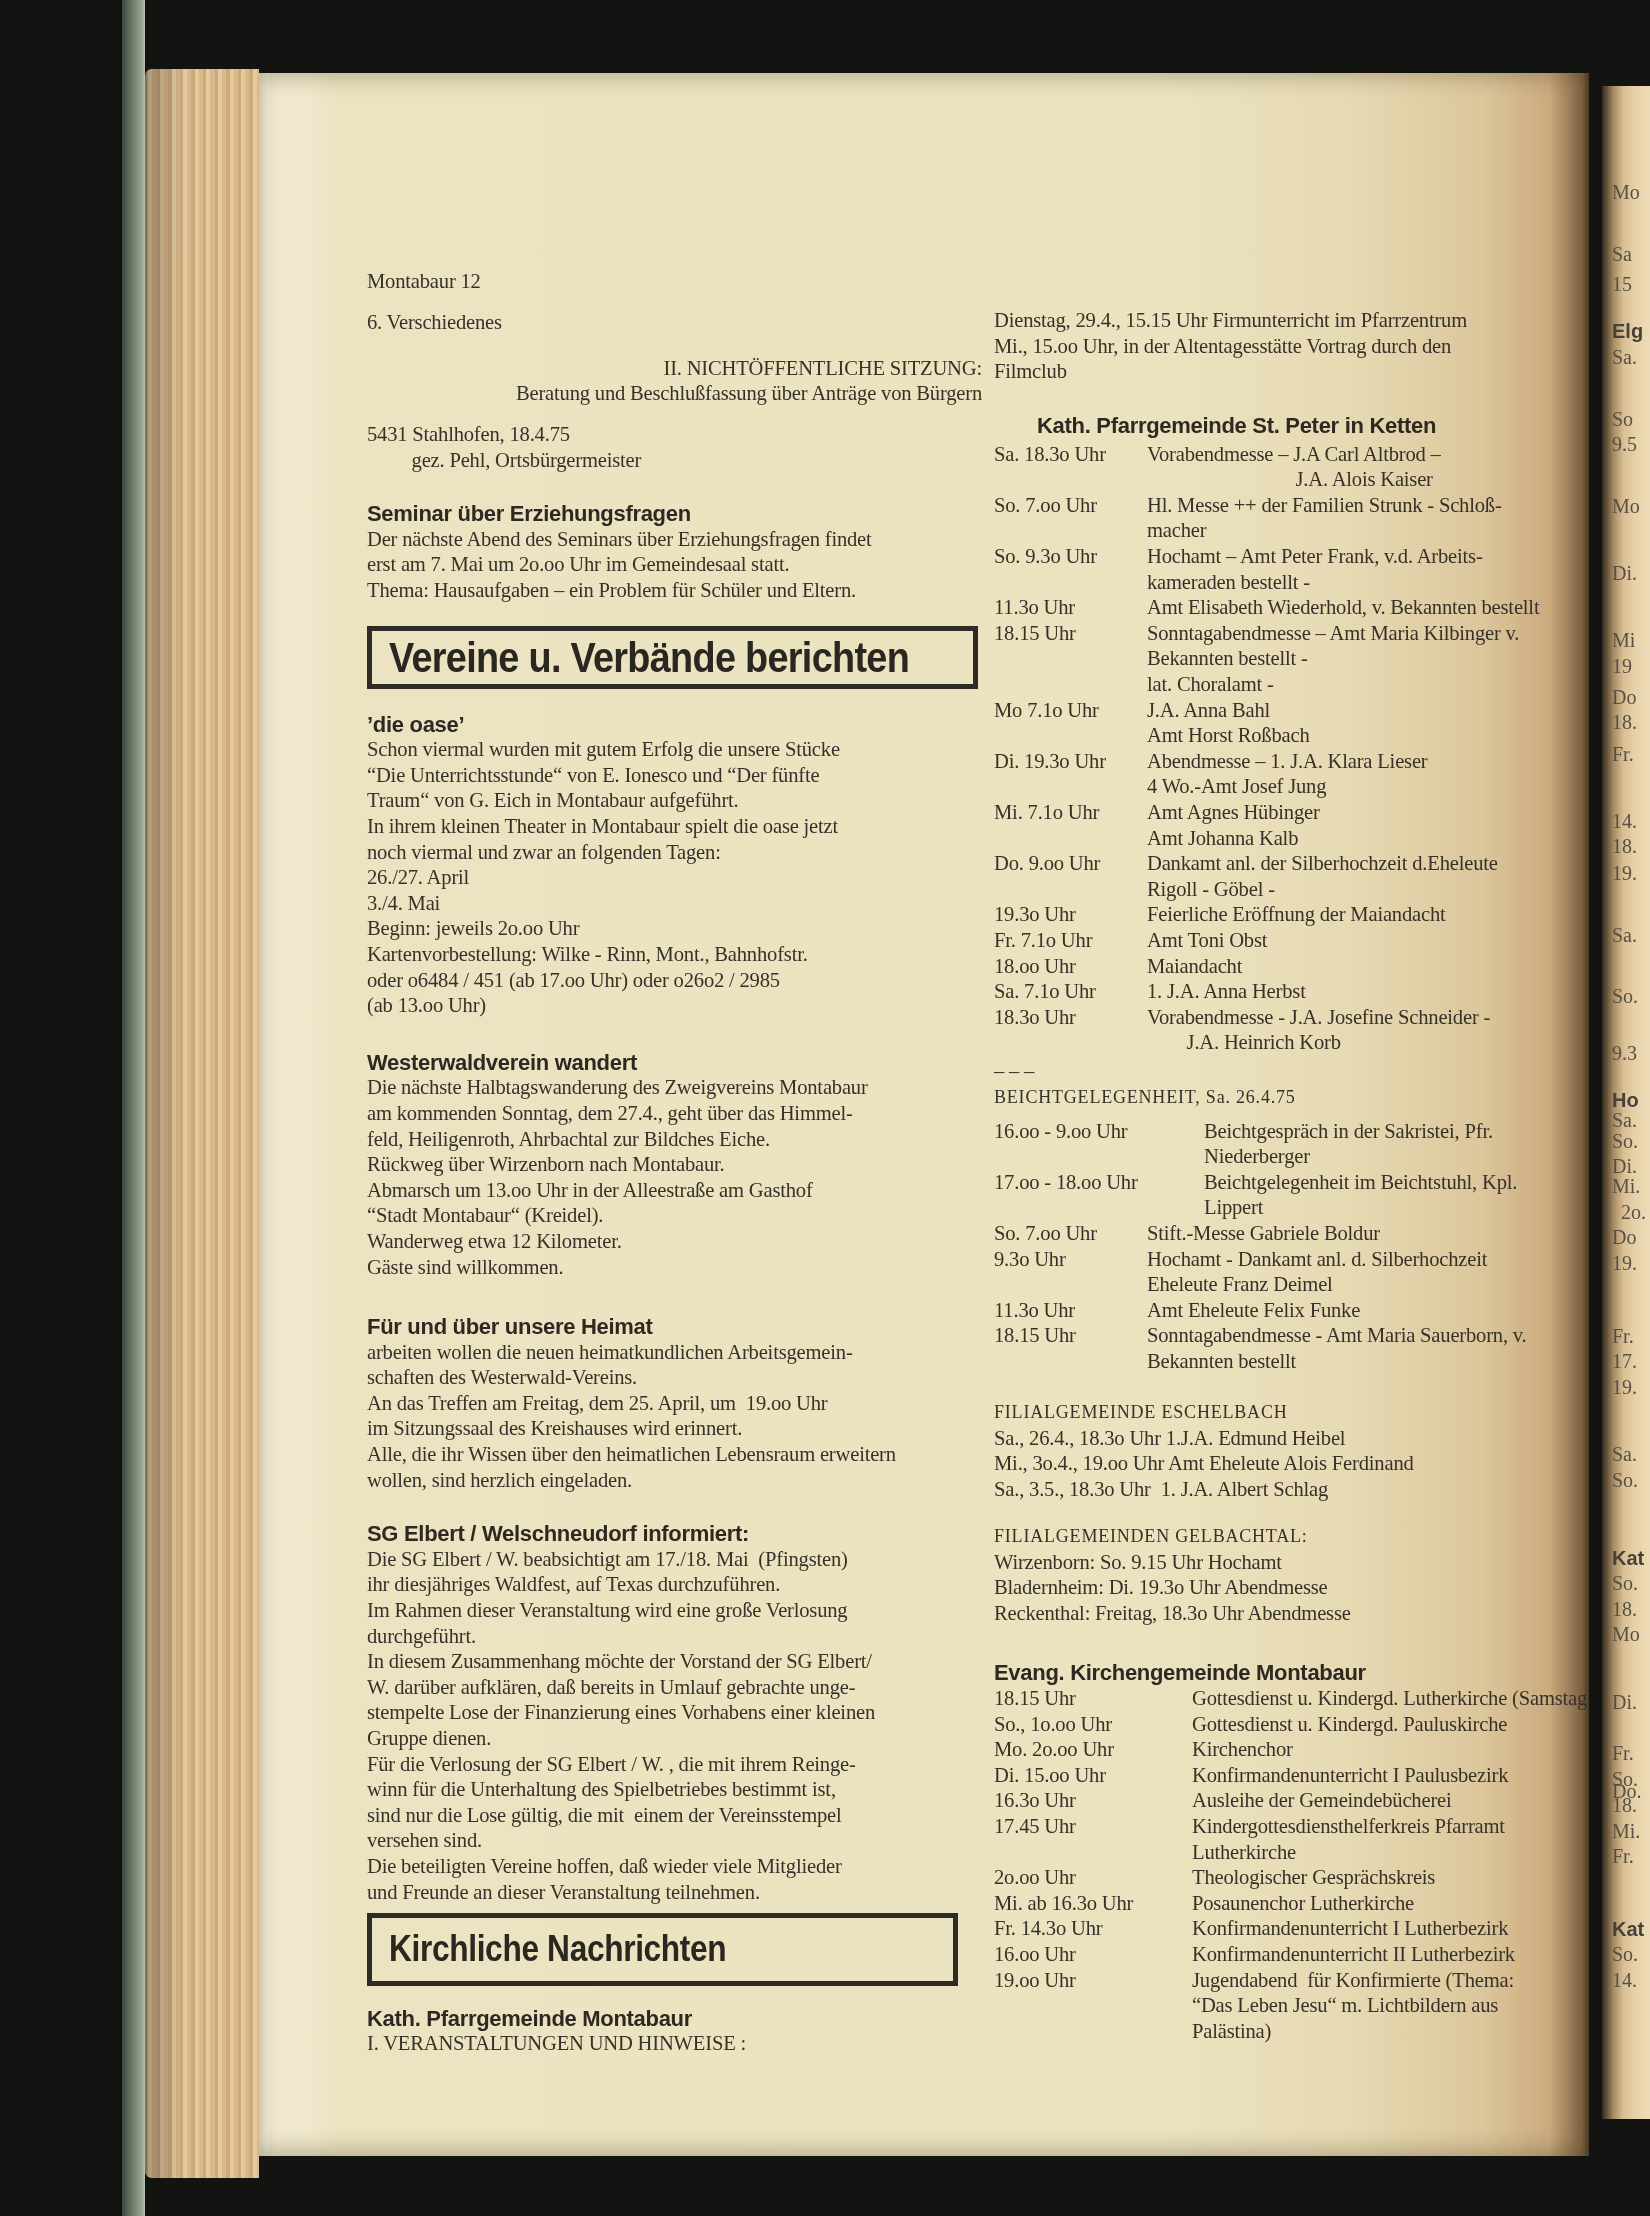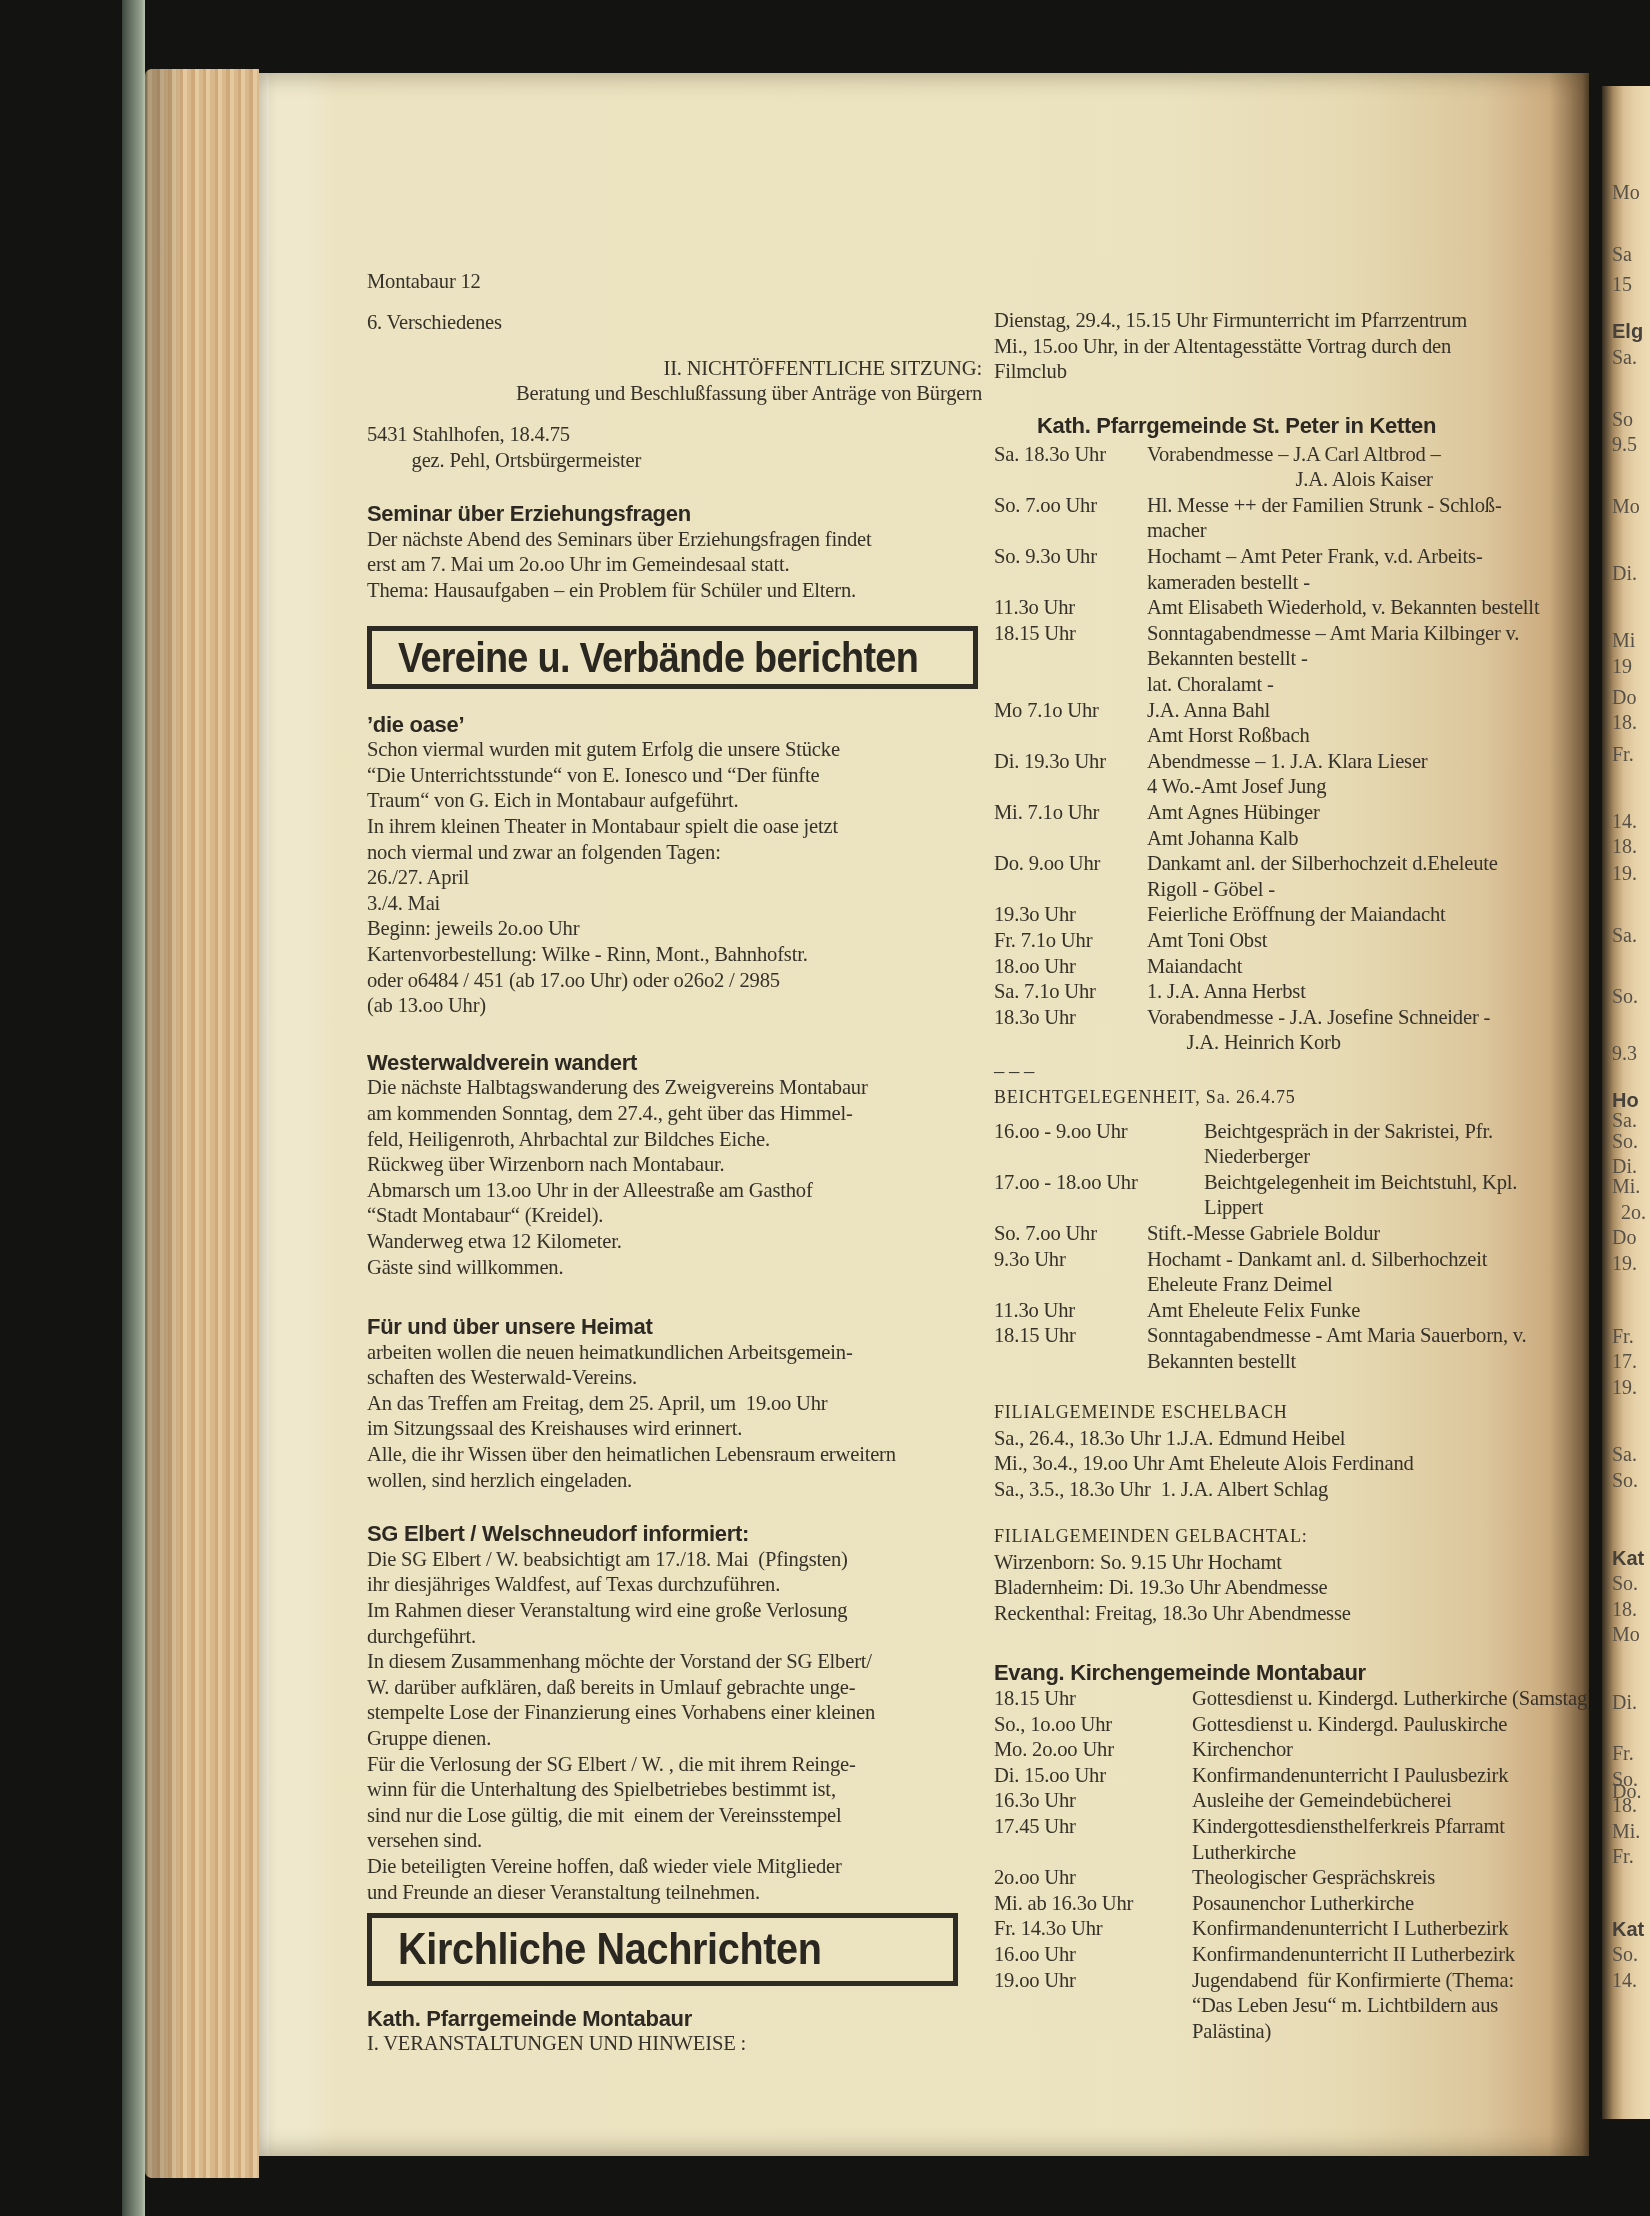--- a/index.html
+++ b/index.html
@@ -30,24 +30,24 @@
   .col-left{left:108px;top:196px;width:615px;}
   .col-right{left:735px;top:235px;width:569px;}
 
   .block{position:relative;}
   .line{height:25.6px;line-height:25.6px;font-size:20.6px;letter-spacing:-0.2px;white-space:pre;}
   .h-line{height:25.6px;line-height:25.6px;font-size:22px;font-family:"Liberation Sans",sans-serif;
           font-weight:bold;letter-spacing:-0.3px;color:#2d2922;white-space:pre;}
   .caps-line{height:25.6px;line-height:25.6px;font-size:18px;letter-spacing:0.8px;white-space:pre;}
 
   .box-heading{box-sizing:border-box;border:5px solid #2e2a24;display:flex;align-items:center;
-    padding:0 26px;color:#2a2620;font-family:"Liberation Sans",sans-serif;font-weight:bold;}
+    padding:0 17px;color:#2a2620;font-family:"Liberation Sans",sans-serif;font-weight:bold;}
   .box-heading>span{display:inline-block;transform:scaleX(.88);transform-origin:left center;white-space:pre;}
   [data-name="vereine-box"]{width:611px;height:63px;font-size:43px;letter-spacing:-0.8px;}
-  [data-name="kirchliche-box"]{width:591px;height:73px;font-size:45px;letter-spacing:-0.4px;}
+  [data-name="kirchliche-box"]{width:591px;height:73px;font-size:36px;letter-spacing:-0.4px;}
 
   .srow{display:flex;align-items:flex-start;}
   .srow .time{flex:none;}
   .srow .txt{flex:none;}
 </style>
 </head>
 <body>
 
 <div class="stage" data-name="scanned-book-photo">
   <div class="cover-edge" data-name="book-cover-edge"></div>

